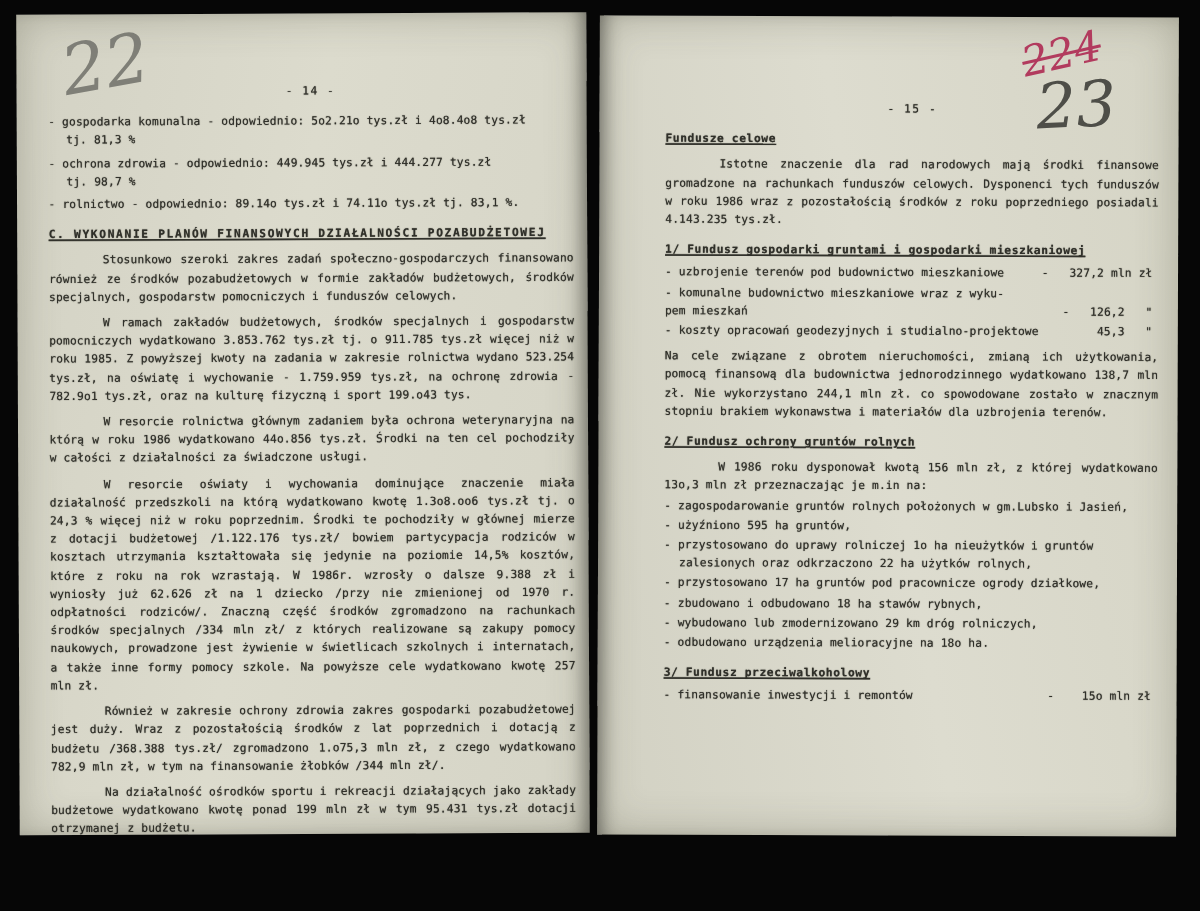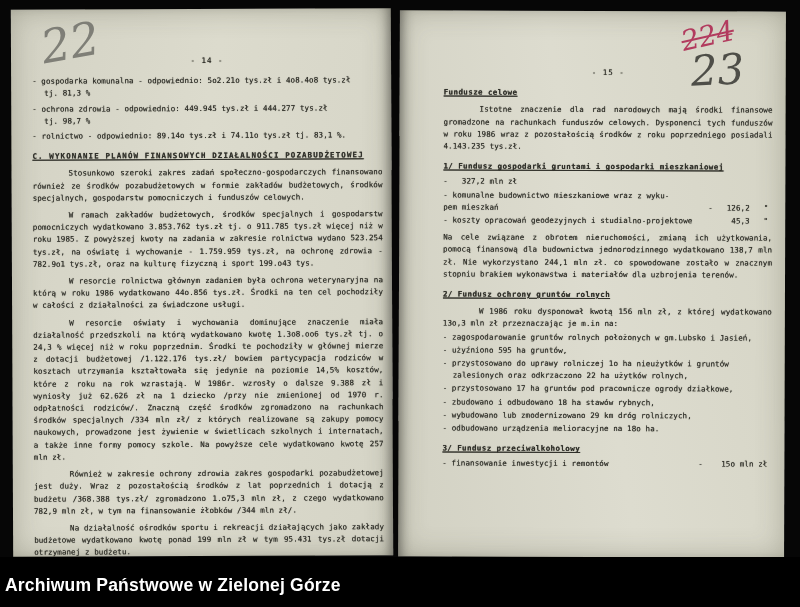--- a/index.html
+++ b/index.html
@@ -129,20 +129,21 @@
 
     <div class="content">
       <div class="pagenum">- 15 -</div>
 
       <div class="sec-title">Fundusze celowe</div>
 
       <div class="para">Istotne znaczenie dla rad narodowych mają środki finansowe gromadzone na rachunkach funduszów celowych. Dysponenci tych funduszów w roku 1986 wraz z pozostałością środków z roku poprzedniego posiadali 4.143.235 tys.zł.</div>
 
       <div class="sec-title">1/ Fundusz gospodarki gruntami i gospodarki mieszkaniowej</div>
       <div class="amount-row">
+        <span class="it">- uzbrojenie terenów pod budownictwo mieszkaniowe</span>
         <span class="amt">-   327,2 mln zł</span>
       </div>
       <div class="amount-row">
         <span class="it">- komunalne budownictwo mieszkaniowe wraz z wyku-
   pem mieszkań</span>
         <span class="amt">-   126,2   "</span>
       </div>
       <div class="amount-row">
         <span class="it">- koszty opracowań geodezyjnych i studialno-projektowe</span>
         <span class="amt">45,3   "</span>
@@ -160,17 +161,14 @@
       <div class="hang">- odbudowano urządzenia melioracyjne na 18o ha.</div>
 
       <div class="sec-title">3/ Fundusz przeciwalkoholowy</div>
       <div class="amount-row">
         <span class="it">- finansowanie inwestycji i remontów</span>
         <span class="amt">-    15o mln zł</span>
       </div>
     </div>
   </div>
 
-  <div class="footer">
-    <div class="footer-label">Archiwum Państwowe w Zielonej Górze</div>
-  </div>
 
 </div>
 
 </body></html>

